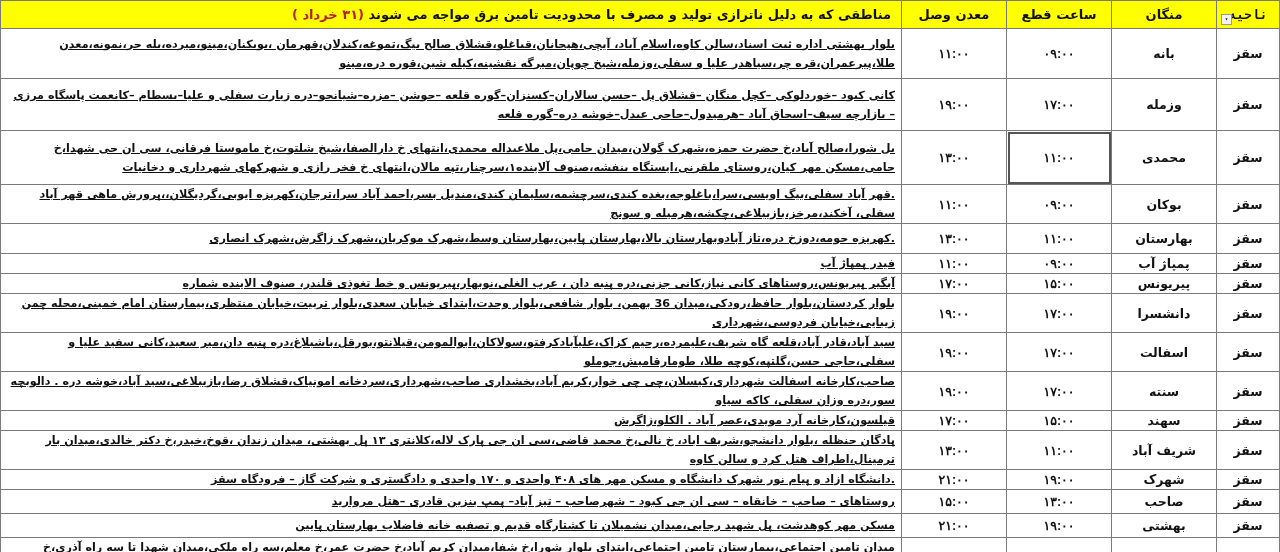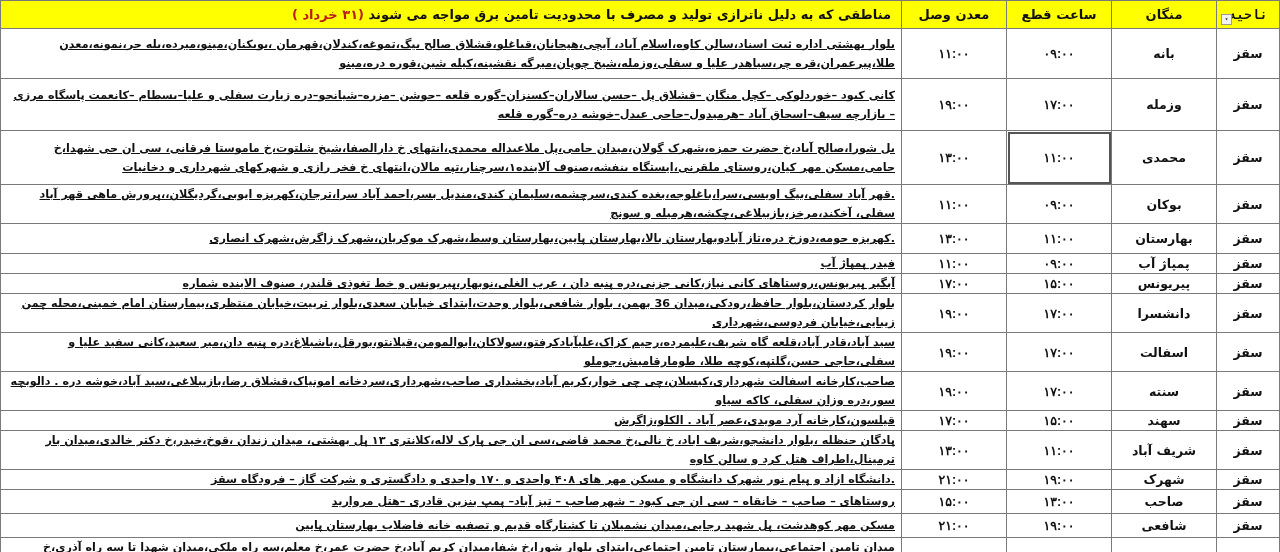--- a/index.html
+++ b/index.html
@@ -138,21 +138,21 @@
   </tr>
         <tr style="height: 24px;">
     <td class="c">سقز</td>
     <td class="c">صاحب</td>
     <td class="c time">۱۳:۰۰</td>
     <td class="c time">۱۵:۰۰</td>
     <td class="areas">روستاهای – صاحب – خانقاه – سی ان جی کبود – شهرصاحب – تیز آباد– پمپ بنزین قادری –هتل مروارید</td>
   </tr>
         <tr style="height: 24px;">
     <td class="c">سقز</td>
-    <td class="c">شافعی</td>
+    <td class="c">بهشتی</td>
     <td class="c time">۱۹:۰۰</td>
     <td class="c time">۲۱:۰۰</td>
     <td class="areas">مسکن مهر کوهدشت، پل شهید رجایی،میدان نشمیلان تا کشتارگاه قدیم و تصفیه خانه فاضلاب بهارستان پایین</td>
   </tr>
         <tr style="height: 24px;">
     <td class="c">سقز</td>
     <td class="c">ماشین شویی</td>
     <td class="c time">۲۱:۰۰</td>
     <td class="c time">۲۳:۰۰</td>
     <td class="areas">میدان تامین اجتماعی،بیمارستان تامین اجتماعی،ابتدای بلوار شورا،خ شفا،میدان کریم آباد،خ حضرت عمر،خ معلم،سه راه ملکی،میدان شهدا تا سه راه آذری،خ سعدی از چهار راه عدنانی تا انتهای خ سعدی</td>

